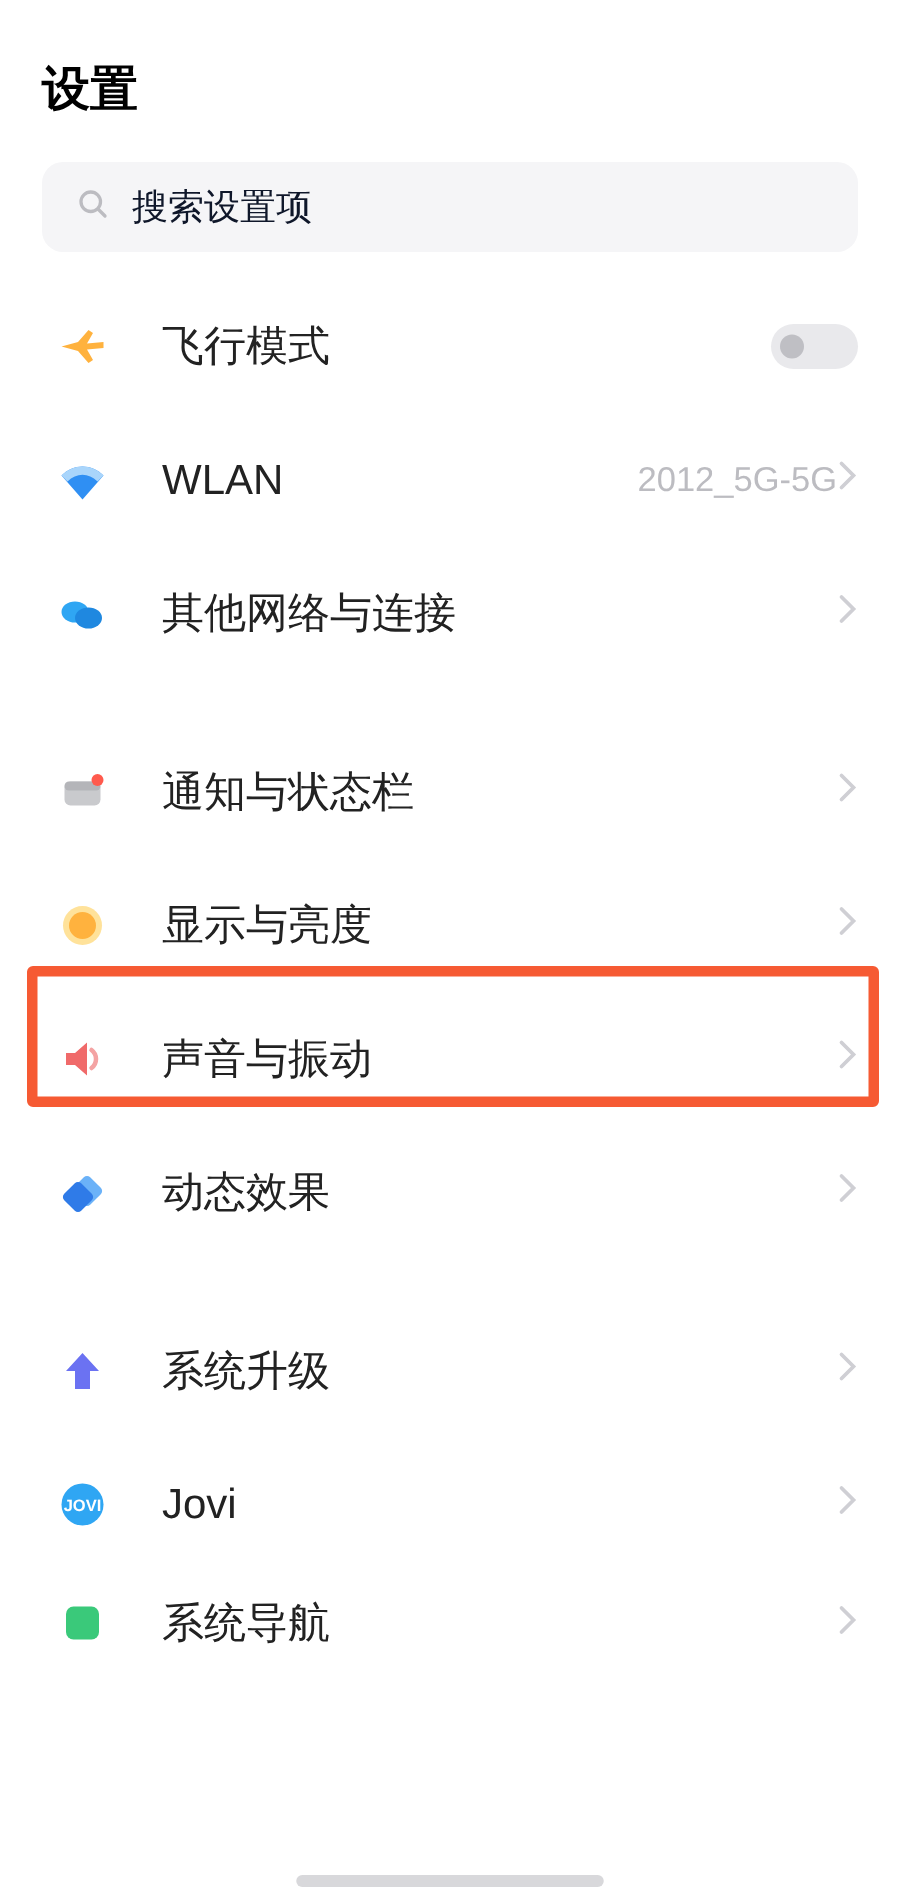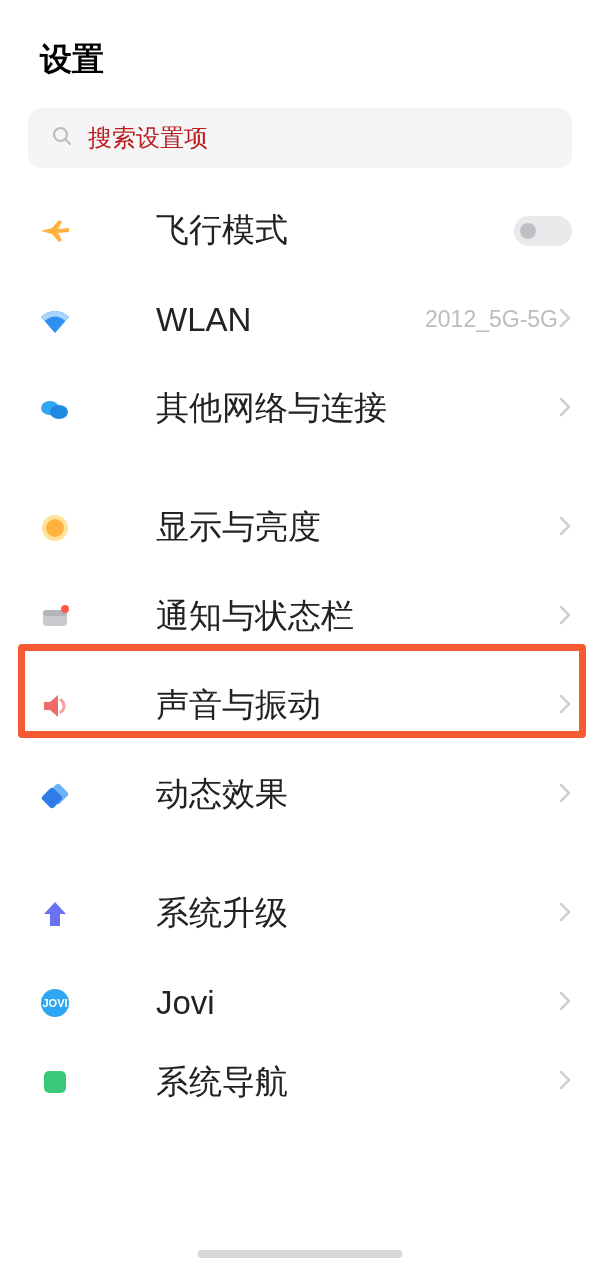--- a/index.html
+++ b/index.html
@@ -5,40 +5,40 @@
     * { margin: 0; padding: 0; box-sizing: border-box; }
     body {
       width: 600px;
       height: 1264px;
       background: #ffffff;
       font-family: -apple-system, "PingFang SC", "Microsoft YaHei", sans-serif;
       overflow: hidden;
       position: relative;
     }
     .header {
-      padding: 38px 28px 18px 40px;
+      padding: 38px 28px 18px 28px;
     }
     .title {
       font-size: 32px;
       font-weight: 700;
       color: #000;
     }
     .search-row {
       margin: 8px 28px 18px 28px;
       background: #f5f5f7;
       border-radius: 14px;
       height: 60px;
       display: flex;
       align-items: center;
       padding: 0 22px;
       gap: 14px;
     }
     .search-row .icon { flex: 0 0 auto; }
     .search-placeholder {
-      color: #b91c1c;
+      color: #0f172a;
       font-size: 24px;
     }
     .list { }
     .group-gap { height: 30px; }
     .item {
       display: flex;
       align-items: center;
       height: 89px;
       padding: 0 28px 0 38px;
     }
@@ -46,24 +46,23 @@
       width: 34px;
       height: 34px;
       margin-right: 36px;
       flex: 0 0 auto;
       display: flex;
       align-items: center;
       justify-content: center;
     }
     .item .label {
       flex: 1;
-      font-size: 33px;
+      font-size: 28px;
       color: #222;
       font-weight: 500;
-      margin-left: 48px;
     }
     .item .value {
       font-size: 23px;
       color: #bcbcc1;
     }
     .chev {
       color: #cfcfd4;
       flex: 0 0 auto;
     }
     .toggle {
@@ -166,48 +165,48 @@
           <path d="M3 3 L11 11 L3 19" stroke="#cfcfd4" stroke-width="2.5" fill="none" stroke-linecap="round"></path>
         </svg>
     </span>
   </div>
 
   <div class="group-gap"></div>
 
   <div class="item">
     <span class="ico">
       <svg width="34" height="34" viewBox="0 0 34 34">
-        <circle cx="17" cy="17" r="13" fill="#ffe29a"></circle>
-        <circle cx="17" cy="17" r="9" fill="#ffb23e"></circle>
-      </svg>
-    </span>
-    <span class="label">显示与亮度</span>
-    <span class="chev">
-      <svg width="14" height="22" viewBox="0 0 14 22">
-          <path d="M3 3 L11 11 L3 19" stroke="#cfcfd4" stroke-width="2.5" fill="none" stroke-linecap="round"></path>
-        </svg>
-    </span>
-  </div>
-
-  <div class="item">
-    <span class="ico">
-      <svg width="34" height="34" viewBox="0 0 34 34">
         <rect x="5" y="10" width="24" height="16" rx="4" fill="#c9cacd"></rect>
         <rect x="5" y="10" width="24" height="6" rx="3" fill="#b4b5b9"></rect>
         <circle cx="27" cy="9" r="4" fill="#ff5a4d"></circle>
       </svg>
     </span>
     <span class="label">通知与状态栏</span>
     <span class="chev">
       <svg width="14" height="22" viewBox="0 0 14 22">
           <path d="M3 3 L11 11 L3 19" stroke="#cfcfd4" stroke-width="2.5" fill="none" stroke-linecap="round"></path>
         </svg>
     </span>
   </div>
 
+  <div class="item">
+    <span class="ico">
+      <svg width="34" height="34" viewBox="0 0 34 34">
+        <circle cx="17" cy="17" r="13" fill="#ffe29a"></circle>
+        <circle cx="17" cy="17" r="9" fill="#ffb23e"></circle>
+      </svg>
+    </span>
+    <span class="label">显示与亮度</span>
+    <span class="chev">
+      <svg width="14" height="22" viewBox="0 0 14 22">
+          <path d="M3 3 L11 11 L3 19" stroke="#cfcfd4" stroke-width="2.5" fill="none" stroke-linecap="round"></path>
+        </svg>
+    </span>
+  </div>
+
 
   <div class="item">
     <span class="ico">
       <svg width="34" height="34" viewBox="0 0 34 34">
         <path d="M6 13 L12 13 L20 6 L20 28 L12 21 L6 21 Z" fill="#f06a6a"></path>
         <path d="M23 11 C27 14 27 20 23 23" stroke="#f4a3a3" stroke-width="3" fill="none" stroke-linecap="round"></path>
       </svg>
     </span>
     <span class="label">声音与振动</span>
     <span class="chev">

